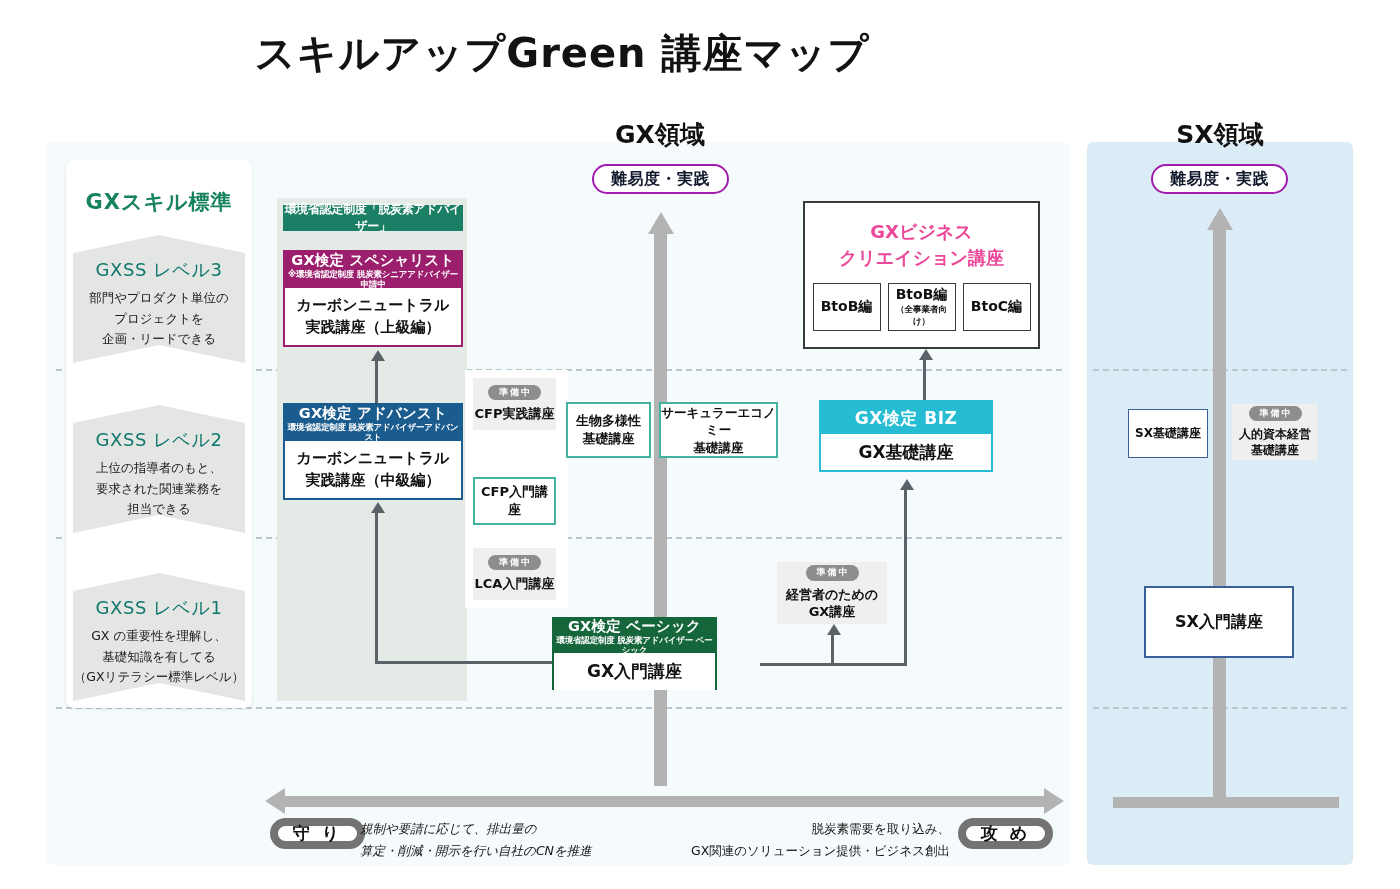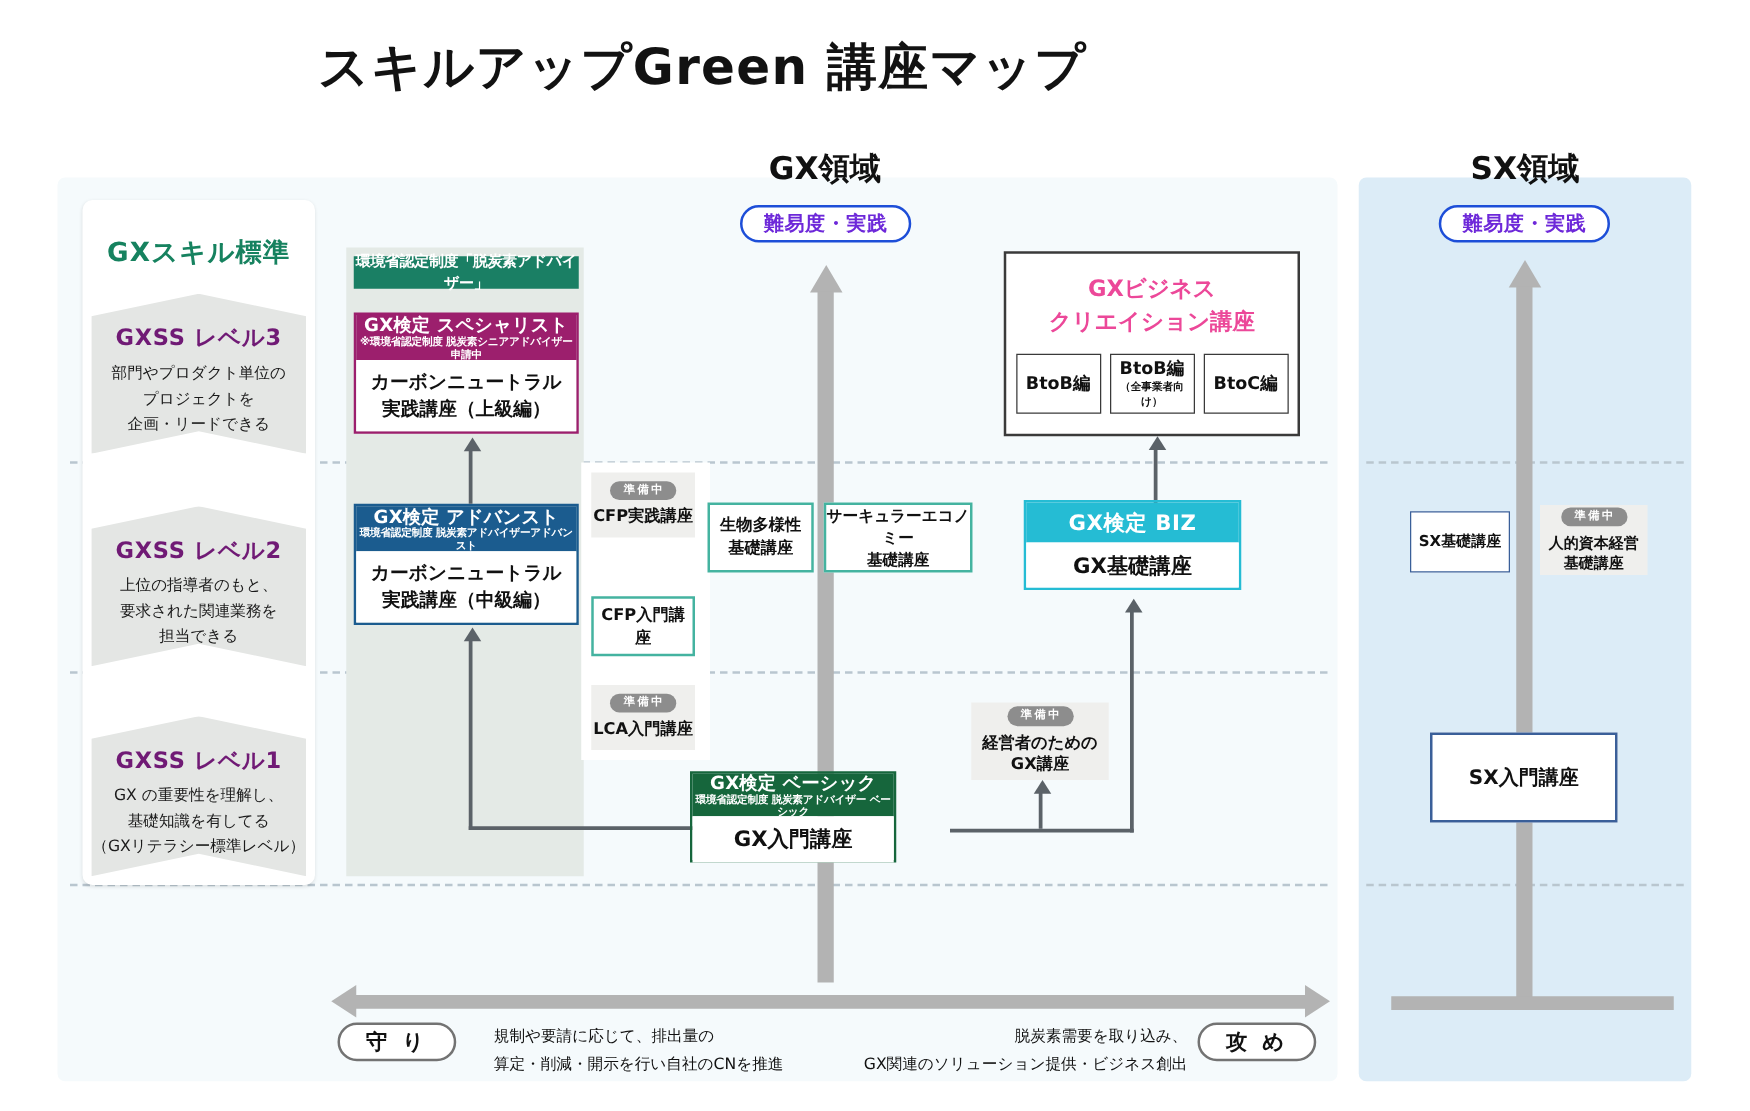--- a/index.html
+++ b/index.html
@@ -25,26 +25,26 @@
     font-weight:700;
     letter-spacing:1px;
     color:#121212;
   }
 
   
   .region-title{
     font-size:25px;font-weight:700;color:#111;text-align:center;
   }
   .pill{
-    border:2px solid #1d4ed8;
+    border:2px solid #a21caf;
     border-radius:20px;
     background:#ffffff;
     font-size:16px;
     font-weight:700;
-    color:#6d28d9;
+    color:#0f172a;
     text-align:center;
     display:flex;align-items:center;justify-content:center;
     letter-spacing:0.5px;
   }
 
   
   .panel-gx{
     left:46px;top:142px;width:1024px;height:723px;
     background:#f5fafc;
     border-radius:6px;
@@ -66,21 +66,21 @@
     left:66px;top:188px;width:186px;
     text-align:center;font-size:21px;font-weight:700;color:#16825f;
     letter-spacing:1px;
   }
   .chev{
     width:172px;
     background:#e4e6e4;
     clip-path:polygon(0 14%,50% 0,100% 14%,100% 100%,50% 86%,0 100%);
   }
   .chev-title{
-    font-size:18px;font-weight:700;color:#701a75;text-align:center;letter-spacing:.6px;
+    font-size:18px;font-weight:400;color:#0f766e;text-align:center;letter-spacing:.6px;
   }
   .chev-desc{
     font-size:12.5px;line-height:1.65;color:#1a1a1a;text-align:center;
   }
 
   
   .col-sage{
     left:277px;top:198px;width:190px;height:503px;
     background:#e4eae6;
   }
@@ -149,21 +149,21 @@
     border-bottom:13px solid transparent;
     border-right:20px solid #b3b3b3;
   }
   .axis-right-head{
     width:0;height:0;
     border-top:13px solid transparent;
     border-bottom:13px solid transparent;
     border-left:20px solid #b3b3b3;
   }
   .axis-pill{
-    border:2px solid #737373;border-radius:18px;background:#fff;
+    border:8px solid #737373;border-radius:18px;background:#fff;
     font-size:17px;font-weight:700;letter-spacing:3px;
     display:flex;align-items:center;justify-content:center;color:#111;
   }
   .axis-note{
     font-size:12.5px;line-height:1.75;color:#111;font-weight:500;
   }
 </style>
 </head>
 <body>
 
@@ -329,18 +329,18 @@
     <span>SX入門講座</span>
   </div>
 
   <div class="abs axis-left-head" style="left:265px;top:788px;"></div>
   <div class="abs axis-bar" style="left:284px;top:796px;width:761px;"></div>
   <div class="abs axis-right-head" style="left:1044px;top:788px;"></div>
 
   <div class="abs axis-pill" style="left:270px;top:818px;width:95px;height:31px;">守 り</div>
   <div class="abs axis-pill" style="left:958px;top:818px;width:95px;height:31px;">攻 め</div>
 
-  <div class="abs axis-note" style="left:395px;top:818px;width:300px;white-space:pre-line;">規制や要請に応じて、排出量の
+  <div class="abs axis-note" style="left:360px;top:818px;width:300px;white-space:pre-line;font-style:italic;">規制や要請に応じて、排出量の
 算定・削減・開示を行い自社のCNを推進</div>
   <div class="abs axis-note" style="left:660px;top:818px;width:290px;text-align:right;white-space:pre-line;">脱炭素需要を取り込み、
 GX関連のソリューション提供・ビジネス創出</div>
 
 </div>
 
 </body></html>

